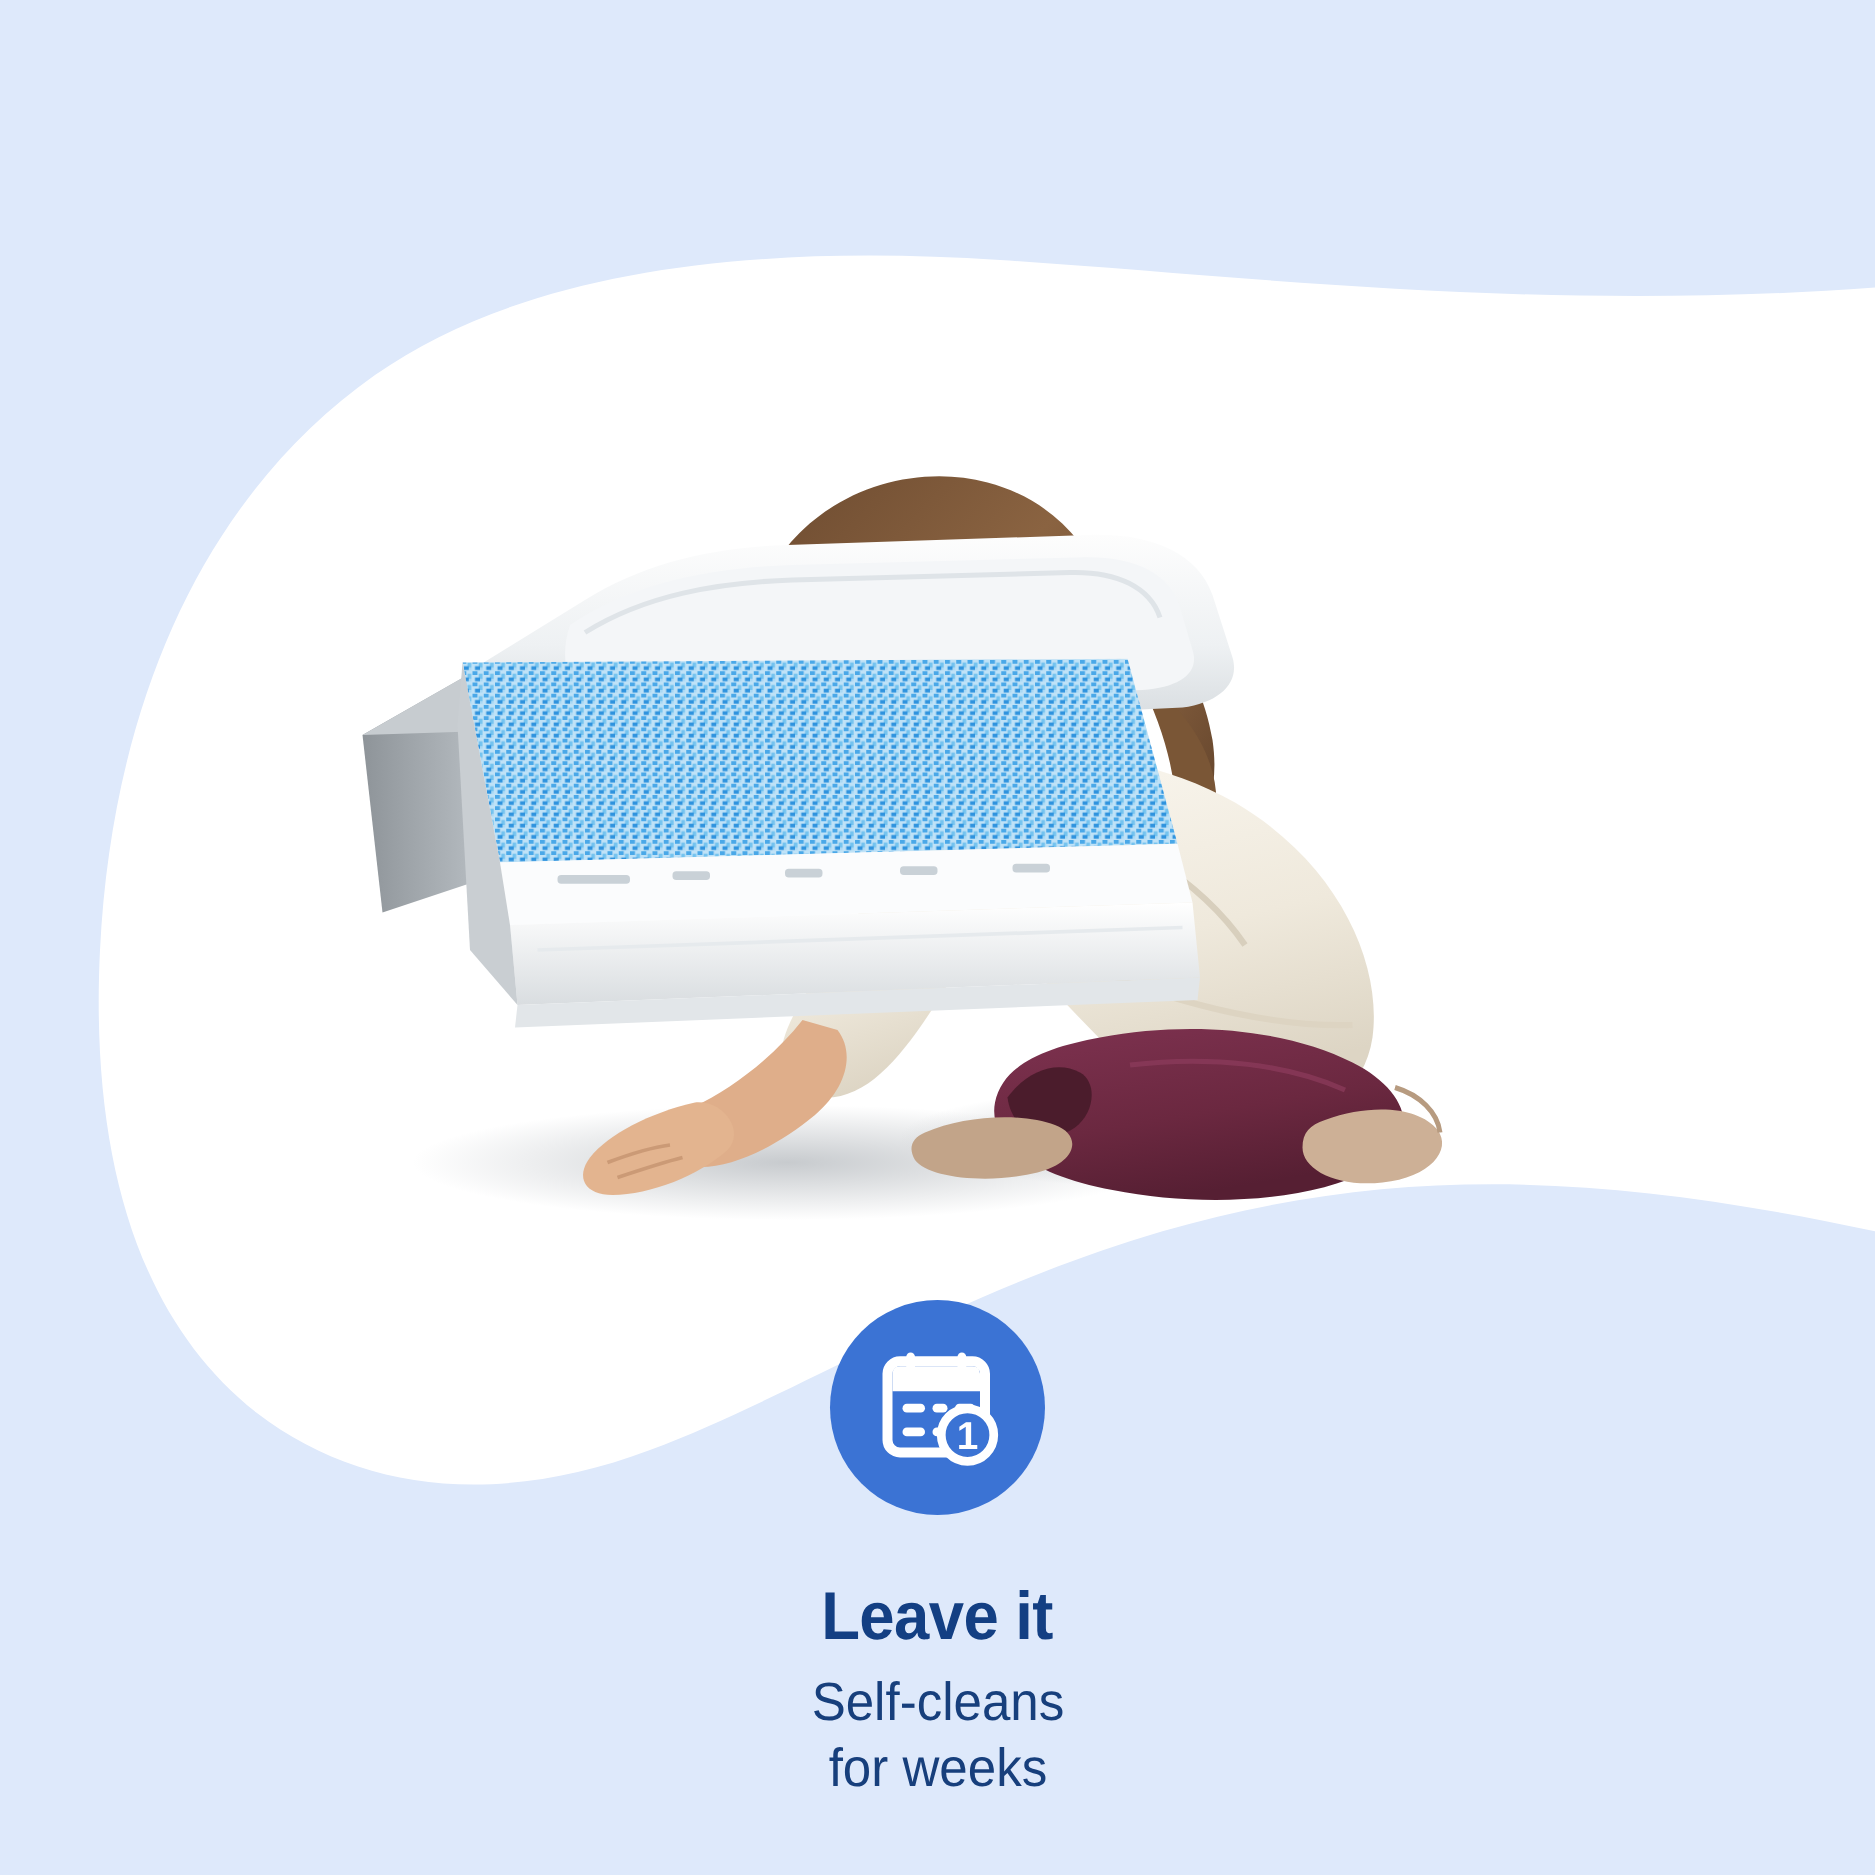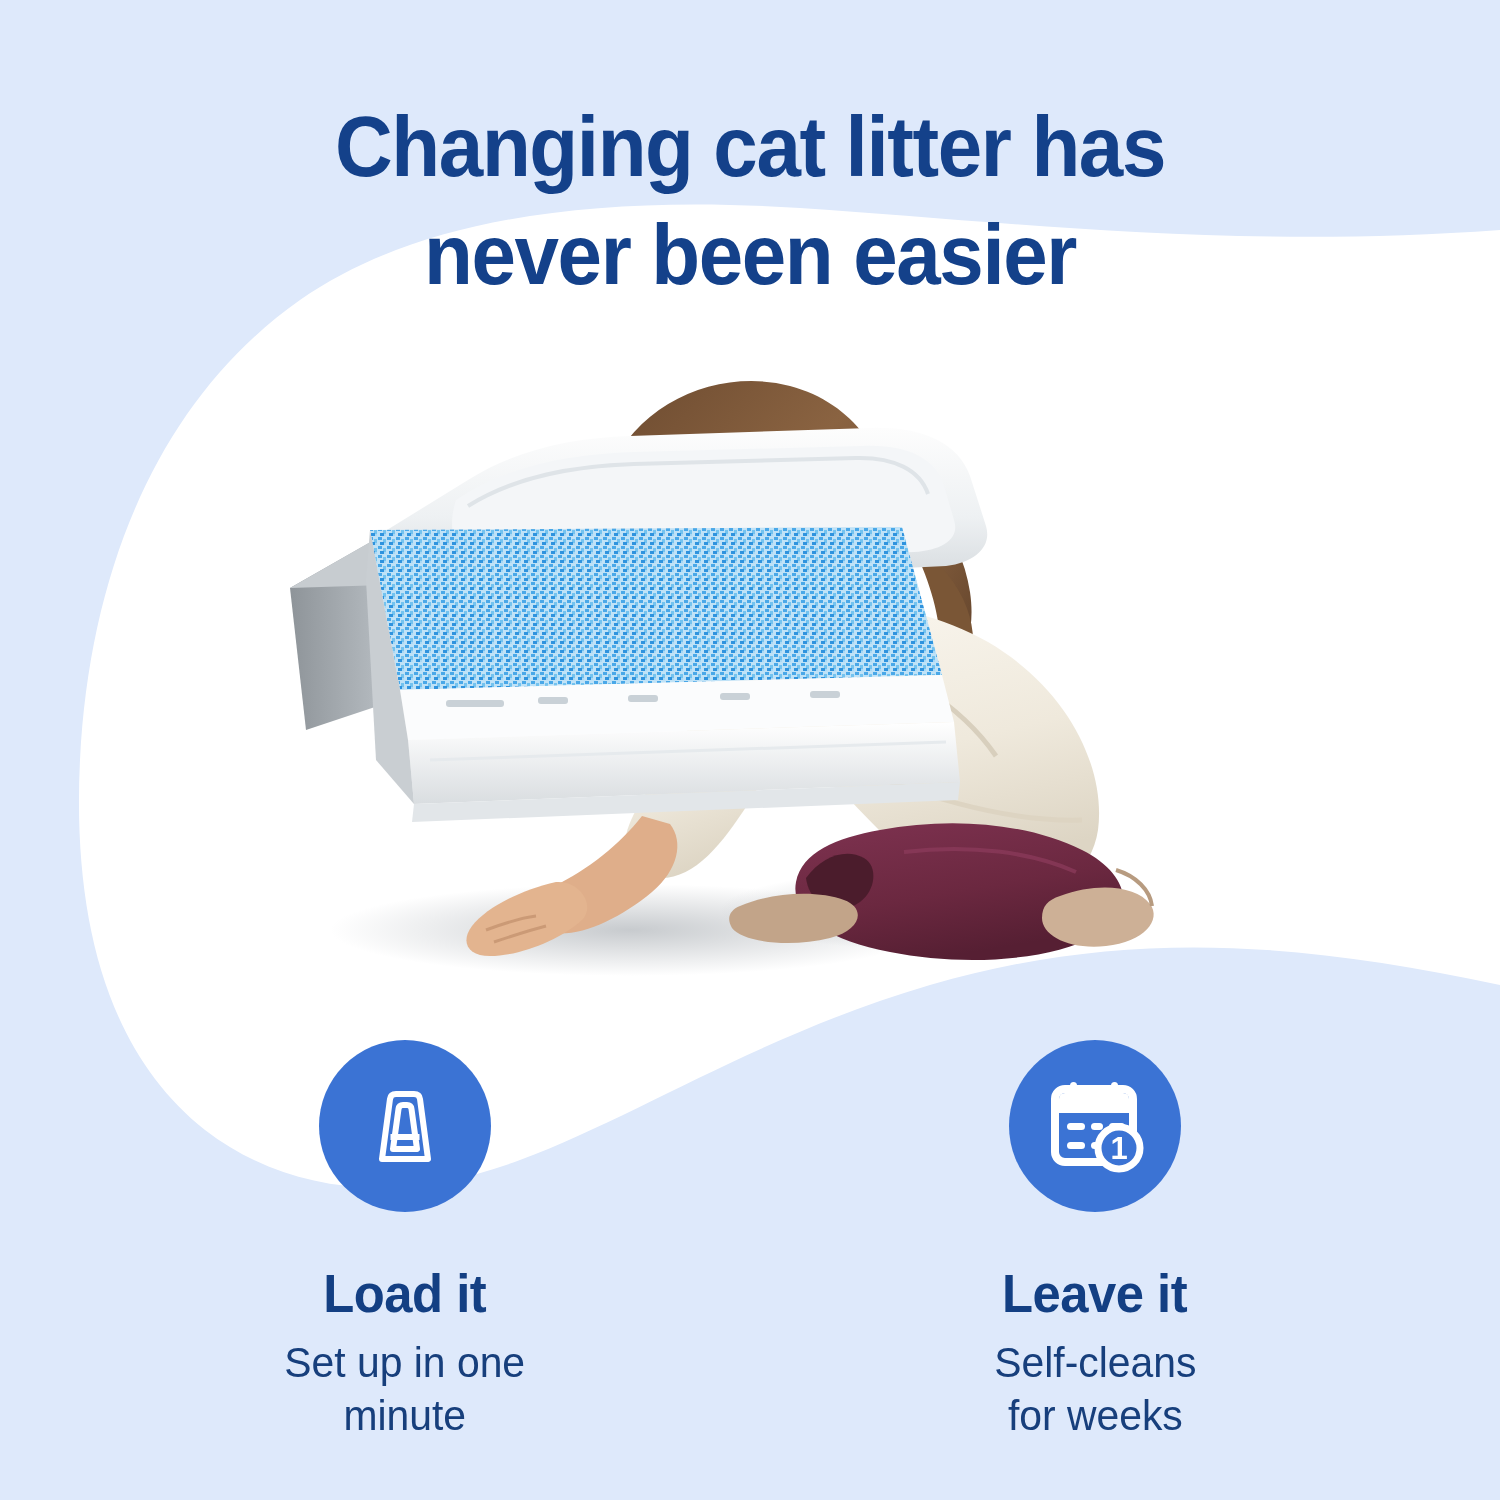--- a/index.html
+++ b/index.html
@@ -109,24 +109,20 @@
                C 1290 940, 1120 930, 930 985
                C 760 1035, 640 1115, 520 1160
                C 400 1205, 290 1195, 205 1130
                C 110 1055, 72 925, 80 760
                C 90 560, 165 395, 300 300
                C 420 216, 600 195, 800 208
                C 1000 221, 1230 250, 1500 230 Z" fill="#ffffff"></path>
     </svg>
   </div>
 
-  <div id="headline">
-    <span class="hl-line">Changing cat litter has</span>
-    <span class="hl-line">never been easier</span>
-  </div>
 
   <div id="photo">
     <svg viewBox="0 0 900 700" aria-hidden="true">
       <defs>
         <linearGradient id="gTop" x1="0" y1="0" x2="0" y2="1">
           <stop offset="0" stop-color="#ffffff"></stop>
           <stop offset="1" stop-color="#e3e7ea"></stop>
         </linearGradient>
         <linearGradient id="gSide" x1="0" y1="0" x2="1" y2="0">
           <stop offset="0" stop-color="#8e9499"></stop>
@@ -295,32 +291,20 @@
         <polygon points="144,474 690,452 688,470 142,492" fill="#e2e6e9"></polygon>
         <path d="M 160 430 L 676 412" stroke="#e6eaed" stroke-width="3" fill="none"></path>
 
         <polygon points="100,200 130,360 138,410 144,474 106,430 96,250" fill="#c9ced2"></polygon>
       </g>
     </svg>
   </div>
 
   <div id="features">
 
-    <div class="feature">
-      <div class="icon-circle">
-        <svg width="106" height="106" viewBox="0 0 106 106" aria-hidden="true">
-          <path d="M 30 86 L 38 26 Q 38.6 21 44 21 L 62 21 Q 67.4 21 68 26 L 76 86 Z" fill="none" stroke="#ffffff" stroke-width="6" stroke-linejoin="round"></path>
-          <path d="M 41 76 L 46.5 36 Q 47 32 51 32 L 55 32 Q 59 32 59.5 36 L 65 76 Z" fill="none" stroke="#ffffff" stroke-width="6" stroke-linejoin="round"></path>
-          <line x1="38.5" y1="64" x2="67.5" y2="64" stroke="#ffffff" stroke-width="6"></line>
-        </svg>
-      </div>
-      <div class="feat-title">Load it</div>
-      <div class="feat-desc">Set up in one
-minute</div>
-    </div>
 
     <div class="feature">
       <div class="icon-circle">
         <svg width="112" height="112" viewBox="0 0 112 112" aria-hidden="true">
 
           <rect x="31" y="12" width="7" height="15" rx="3.5" fill="#ffffff"></rect>
           <rect x="72" y="12" width="7" height="15" rx="3.5" fill="#ffffff"></rect>
 
           <rect x="16" y="19" width="78" height="73" rx="10" fill="none" stroke="#ffffff" stroke-width="8"></rect>
 

